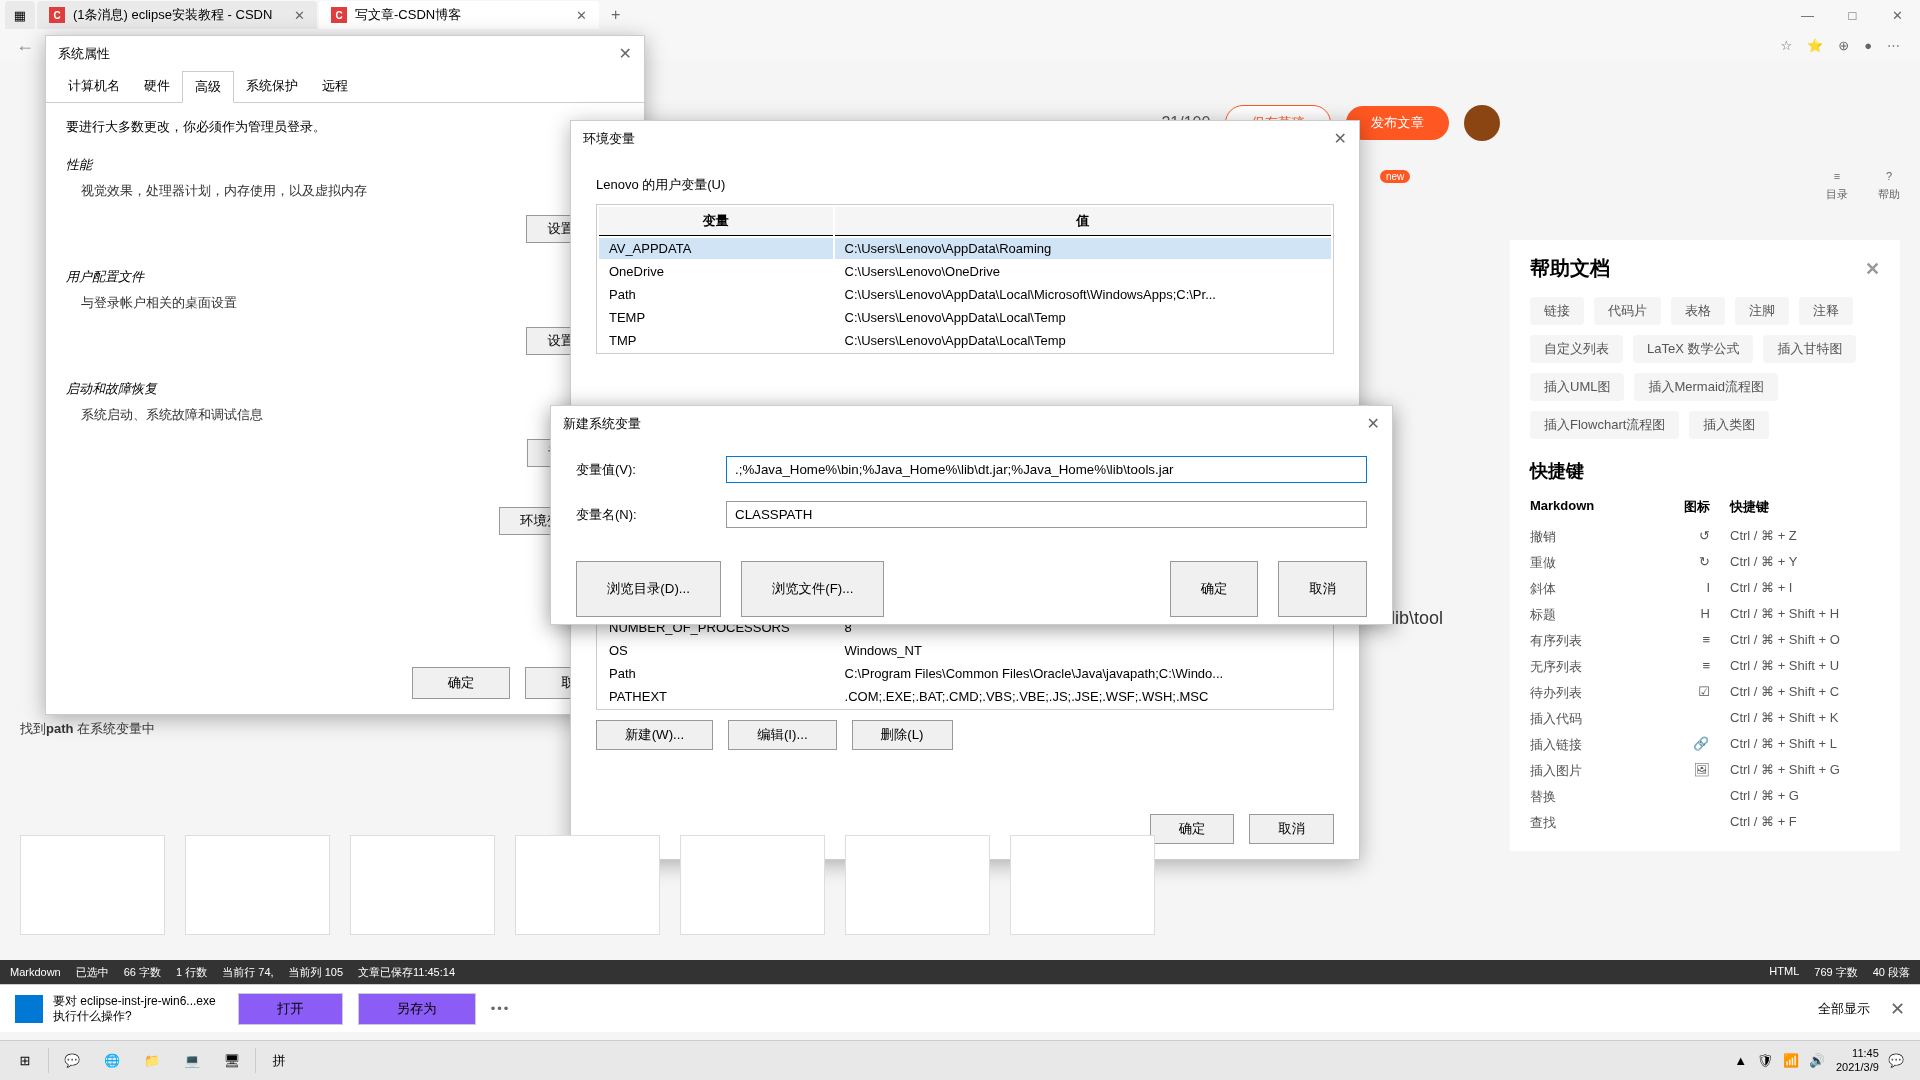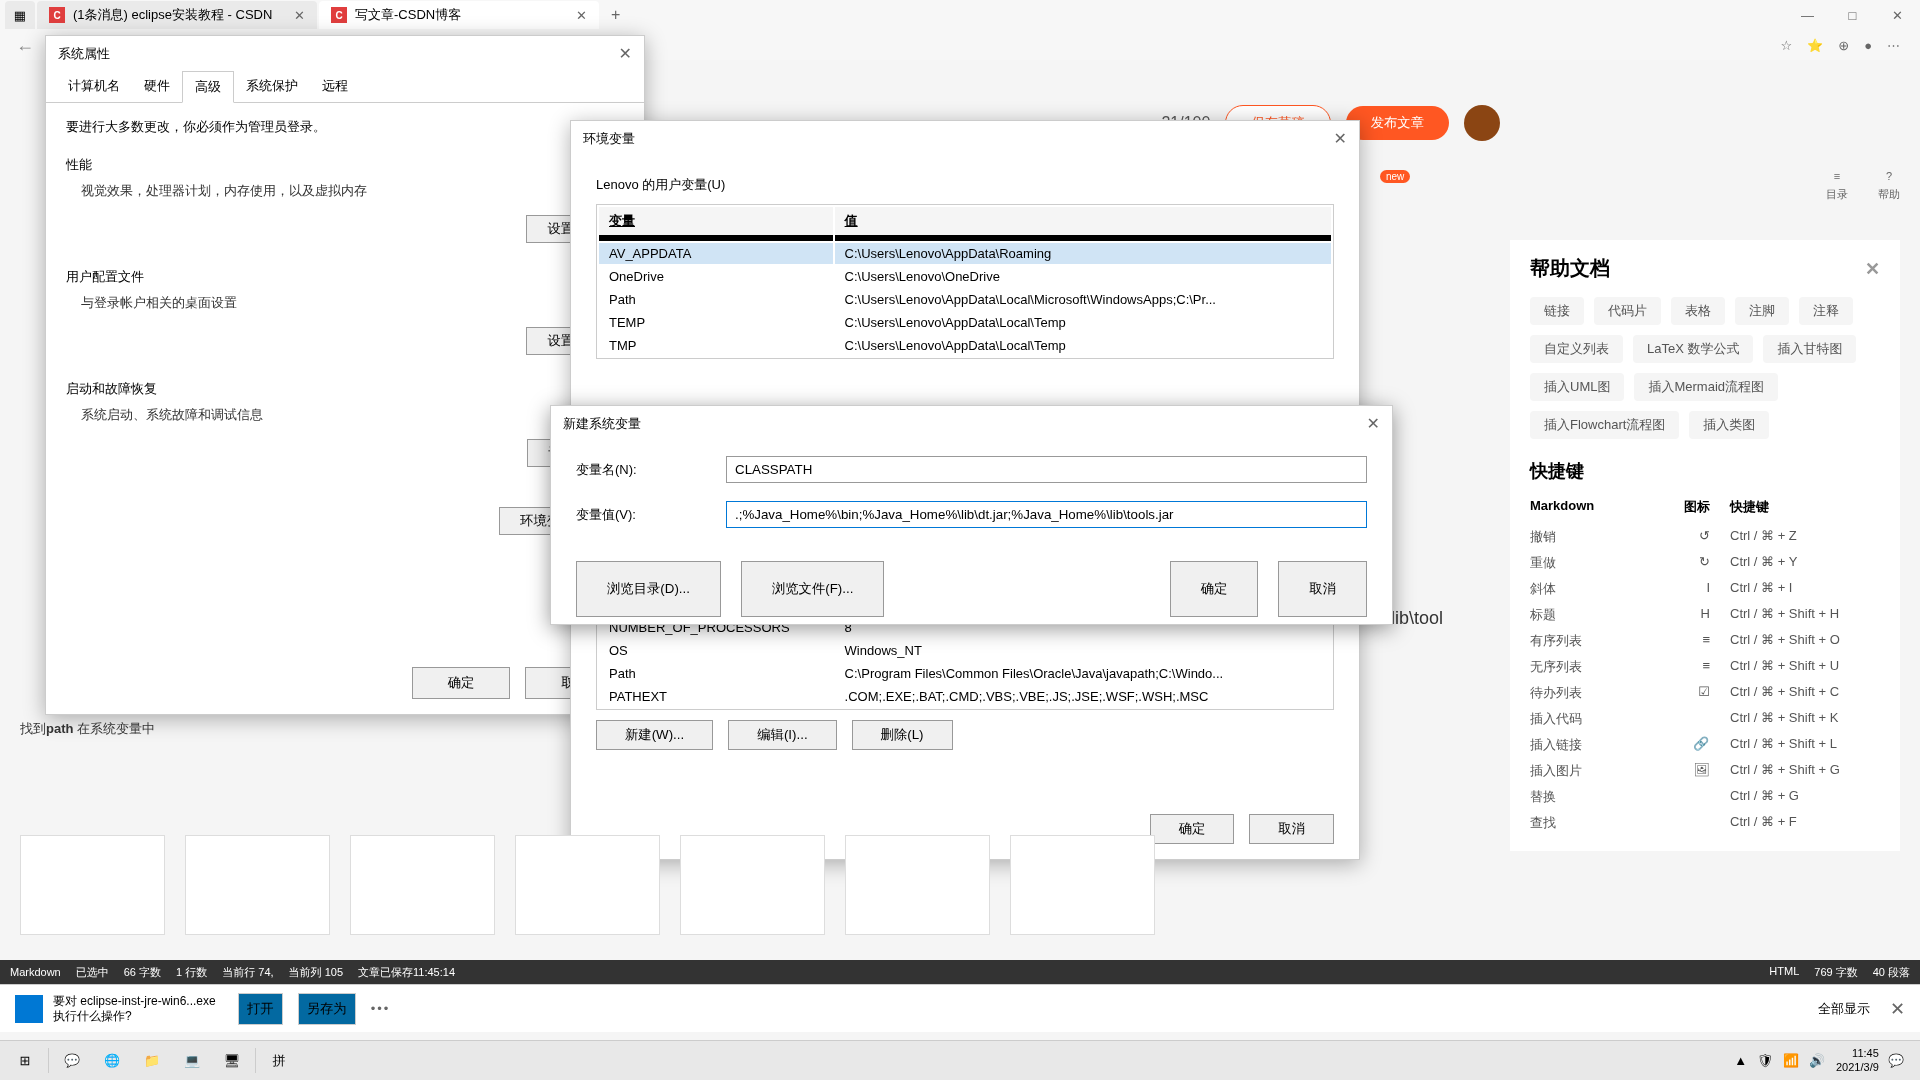--- a/index.html
+++ b/index.html
@@ -49,34 +49,34 @@
 
 .sys-props { position: absolute; top: 35px; left: 45px; width: 600px; height: 680px; background: #fff; border: 1px solid #ccc; box-shadow: 0 4px 20px rgba(0,0,0,0.3); }
 .dialog-title { padding: 8px 12px; display: flex; justify-content: space-between; align-items: center; }
 .dialog-close { font-size: 16px; color: #666; }
 .sys-tabs { display: flex; border-bottom: 1px solid #ccc; padding: 0 10px; }
 .sys-tab { padding: 6px 12px; cursor: pointer; }
 .sys-tab.active { border: 1px solid #ccc; border-bottom: 1px solid #fff; margin-bottom: -1px; background: #fff; }
 .sys-body { padding: 15px 20px; }
 .admin-note { margin-bottom: 20px; }
 .sys-section { margin-bottom: 25px; }
-.sys-sec-title { margin-bottom: 8px; }
+.sys-sec-title { margin-bottom: 8px; font-style: italic; }
 .sys-sec-desc { margin-left: 15px; margin-bottom: 15px; color: #333; }
 .sys-sec-btn { float: right; padding: 4px 20px; border: 1px solid #999; background: #f0f0f0; }
 .sys-footer { position: absolute; bottom: 15px; right: 20px; display: flex; gap: 15px; }
 .sys-btn { padding: 6px 35px; border: 1px solid #999; background: #f0f0f0; }
 .env-btn-row { text-align: right; margin-top: 40px; clear: both; }
 .env-var-btn { padding: 4px 20px; border: 1px solid #999; background: #f0f0f0; }
 
 
 .env-dialog { position: absolute; top: 120px; left: 570px; width: 790px; height: 740px; background: #fff; border: 1px solid #ccc; box-shadow: 0 4px 20px rgba(0,0,0,0.3); }
 .env-body { padding: 20px 25px; }
 .env-section-title { margin-bottom: 10px; }
 .env-table { width: 100%; border: 1px solid #ccc; margin-bottom: 10px; }
-.env-th { background: #f5f5f5; padding: 5px 10px; text-align: left; border-bottom: 6px solid #000000; text-decoration: underline; }
+.env-th { background: #f5f5f5; padding: 5px 10px; text-align: center; border-bottom: 1px solid #000000; }
 .env-td { padding: 3px 10px; }
 .env-row.selected { background: #d0e4f5; }
 .env-btns { display: flex; justify-content: flex-start; gap: 15px; margin-bottom: 20px; }
 .env-btn { padding: 5px 28px; border: 1px solid #999; background: #f0f0f0; }
 .env-system { position: absolute; top: 470px; left: 25px; right: 25px; }
 .env-footer { position: absolute; bottom: 15px; right: 25px; display: flex; gap: 15px; }
 
 
 .newvar-dialog { position: absolute; top: 405px; left: 550px; width: 843px; height: 220px; background: #fff; border: 1px solid #ccc; box-shadow: 0 4px 20px rgba(0,0,0,0.4); z-index: 10; }
 .newvar-body { padding: 15px 25px; }
@@ -96,21 +96,21 @@
 
 
 .status-bar { position: absolute; top: 960px; left: 0; right: 0; height: 24px; background: #333; color: #fff; display: flex; align-items: center; padding: 0 10px; font-size: 11px; }
 .status-item { margin-right: 15px; }
 .status-right { margin-left: auto; display: flex; gap: 15px; }
 
 
 .download-bar { position: absolute; top: 984px; left: 0; right: 0; height: 48px; background: #fff; border-top: 1px solid #ccc; display: flex; align-items: center; padding: 0 15px; }
 .download-icon { width: 28px; height: 28px; background: #0078d4; margin-right: 10px; }
 .download-text { flex: 0 0 170px; font-size: 12px; line-height: 1.2; }
-.download-btn { padding: 6px 8px; border: 1px solid #ccc; margin-left: 15px; background: #0369a1; }
+.download-btn { padding: 6px 38px; border: 1px solid #ccc; margin-left: 15px; background: #8b5cf6; }
 .download-more { margin-left: 15px; letter-spacing: 2px; color: #666; }
 .download-right { margin-left: auto; display: flex; align-items: center; gap: 20px; }
 .download-close { font-size: 18px; color: #666; }
 
 
 .taskbar { position: absolute; bottom: 0; left: 0; right: 0; height: 40px; background: #e8e8e8; display: flex; align-items: center; padding: 0 5px; border-top: 1px solid #ccc; }
 .task-icon { width: 40px; height: 40px; display: flex; align-items: center; justify-content: center; }
 .task-sep { width: 1px; height: 25px; background: #ccc; margin: 0 3px; }
 .tray { margin-left: auto; display: flex; align-items: center; gap: 10px; padding: 0 10px; }
 .tray-time { text-align: right; font-size: 11px; line-height: 1.2; }
@@ -386,26 +386,26 @@
   </div>
 </div>
 
 <div class="newvar-dialog">
   <div class="dialog-title">
     <span>新建系统变量</span>
     <span class="dialog-close">✕</span>
   </div>
   <div class="newvar-body">
     <div class="newvar-row">
+      <span class="newvar-label">变量值(V):</span>
+      <input class="newvar-input focused" value=".;%Java_Home%\bin;%Java_Home%\lib\dt.jar;%Java_Home%\lib\tools.jar" style="">
+    </div>
+    <div class="newvar-row">
       <span class="newvar-label">变量名(N):</span>
       <input class="newvar-input" value="CLASSPATH" style="">
-    </div>
-    <div class="newvar-row">
-      <span class="newvar-label">变量值(V):</span>
-      <input class="newvar-input focused" value=".;%Java_Home%\bin;%Java_Home%\lib\dt.jar;%Java_Home%\lib\tools.jar" style="">
     </div>
   </div>
   <div class="newvar-footer">
     <div class="newvar-left">
       <button class="newvar-btn">浏览目录(D)...</button>
       <button class="newvar-btn">浏览文件(F)...</button>
     </div>
     <div class="newvar-right">
       <button class="newvar-btn">确定</button>
       <button class="newvar-btn">取消</button>

